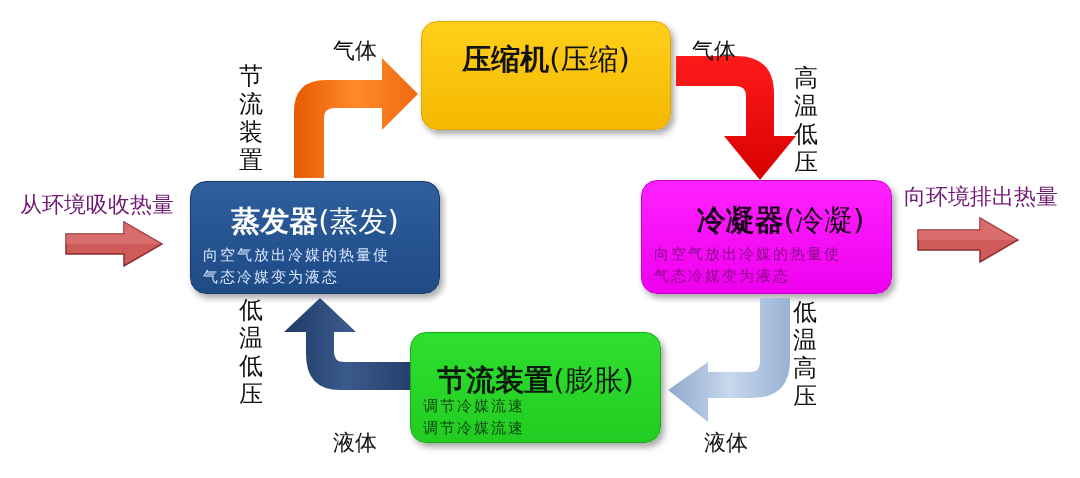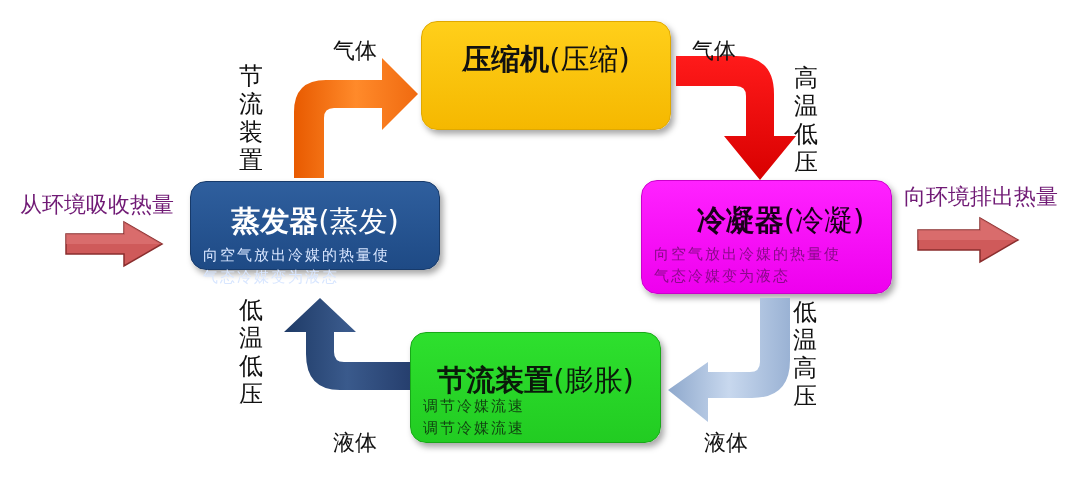--- a/index.html
+++ b/index.html
@@ -17,21 +17,21 @@
       font-weight: bold; font-size: 29px; letter-spacing: 0px; white-space: nowrap;
     }
     .box .title .paren { font-weight: normal; }
     .box .desc {
       position: absolute; font-family: "DejaVu Serif", "Liberation Serif", serif;
       font-size: 15px; line-height: 22px; letter-spacing: 2px; white-space: nowrap;
     }
     #compressor { left: 421px; top: 21px; width: 250px; height: 109px; background: linear-gradient(#ffcf1a, #f5b800); border: 1px solid #e0a800; }
     #compressor .title { top: 18px; color: #111; }
     #compressor .desc { left: 12px; top: 60px; color: #3a2a00; }
-    #evaporator { left: 190px; top: 181px; width: 250px; height: 89px; background: linear-gradient(#2f5f9e, #1e4a85); border: 1px solid #173a6a; }
+    #evaporator { left: 190px; top: 181px; width: 250px; height: 113px; background: linear-gradient(#2f5f9e, #1e4a85); border: 1px solid #173a6a; }
     #evaporator .title { top: 20px; color: #ffffff; }
     #evaporator .desc { left: 12px; top: 62px; color: #d8e6ff; }
     #condenser { left: 641px; top: 180px; width: 251px; height: 114px; background: linear-gradient(#ff22ff, #ee00ee); border: 1px solid #cc00cc; }
     #condenser .title { top: 20px; color: #1a001a; padding-left: 28px; }
     #condenser .desc { left: 12px; top: 62px; color: #8a0a8a; }
     #throttle { left: 410px; top: 332px; width: 251px; height: 111px; background: linear-gradient(#2ee02e, #22cc22); border: 1px solid #18a818; }
     #throttle .title { top: 28px; color: #0a1a0a; }
     #throttle .desc { left: 12px; top: 62px; color: #114411; }
     .label {
       position: absolute; font-size: 22px; color: #111; white-space: nowrap;

